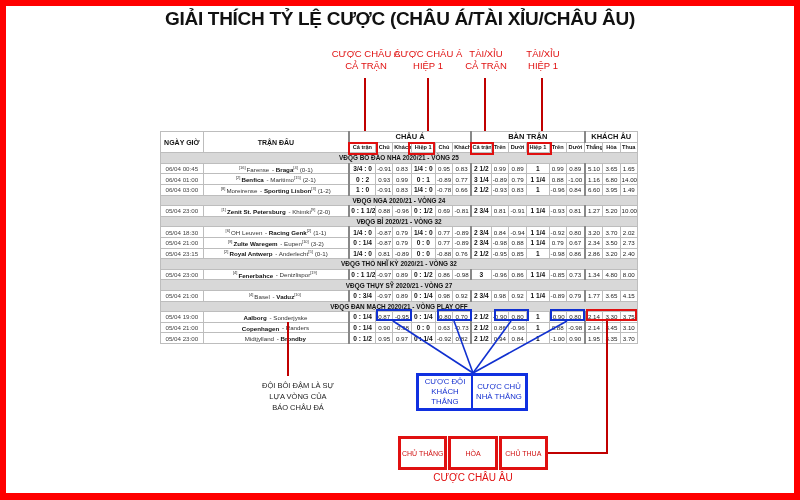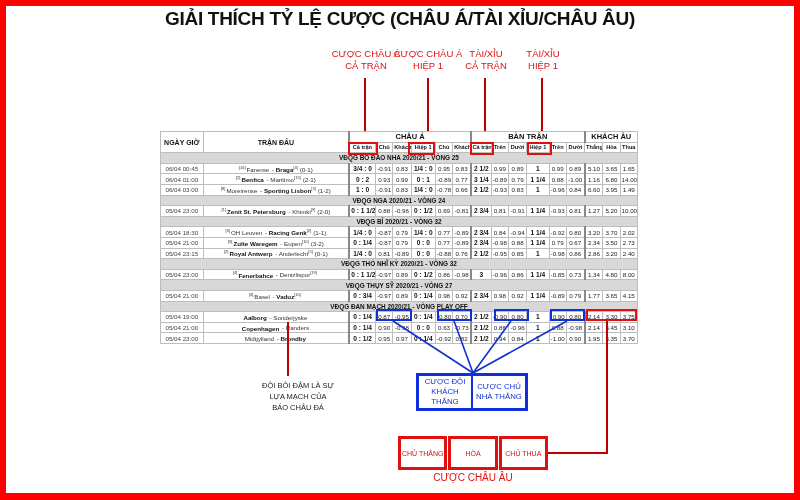--- a/index.html
+++ b/index.html
@@ -373,21 +373,21 @@
   <line x1="288" y1="322" x2="288" y2="376" stroke="#c00000" stroke-width="2"></line>
   <line x1="393" y1="321" x2="473" y2="373" stroke="#1030d0" stroke-width="1.6"></line>
   <line x1="454" y1="321" x2="473" y2="373" stroke="#1030d0" stroke-width="1.6"></line>
   <line x1="511" y1="321" x2="473" y2="373" stroke="#1030d0" stroke-width="1.6"></line>
   <line x1="567" y1="321" x2="473" y2="373" stroke="#1030d0" stroke-width="1.6"></line>
   <polyline points="607,321 607,453 548,453" fill="none" stroke="#c00000" stroke-width="2"></polyline>
 </svg>
 
 <div class="note">
   <div>ĐỘI BÔI ĐẬM  LÀ SỰ</div>
-  <div>LỰA MẠCH CỦA</div>
+  <div>LỰA VÒNG CỦA</div>
   <div>BÁO CHÂU ĐÁ</div>
 </div>
 
 <div class="bluegroup">
   <div class="cell">
       <div>
         <div>CƯỢC ĐỘI</div>
         <div>KHÁCH THẮNG</div>
       </div>
     </div>

